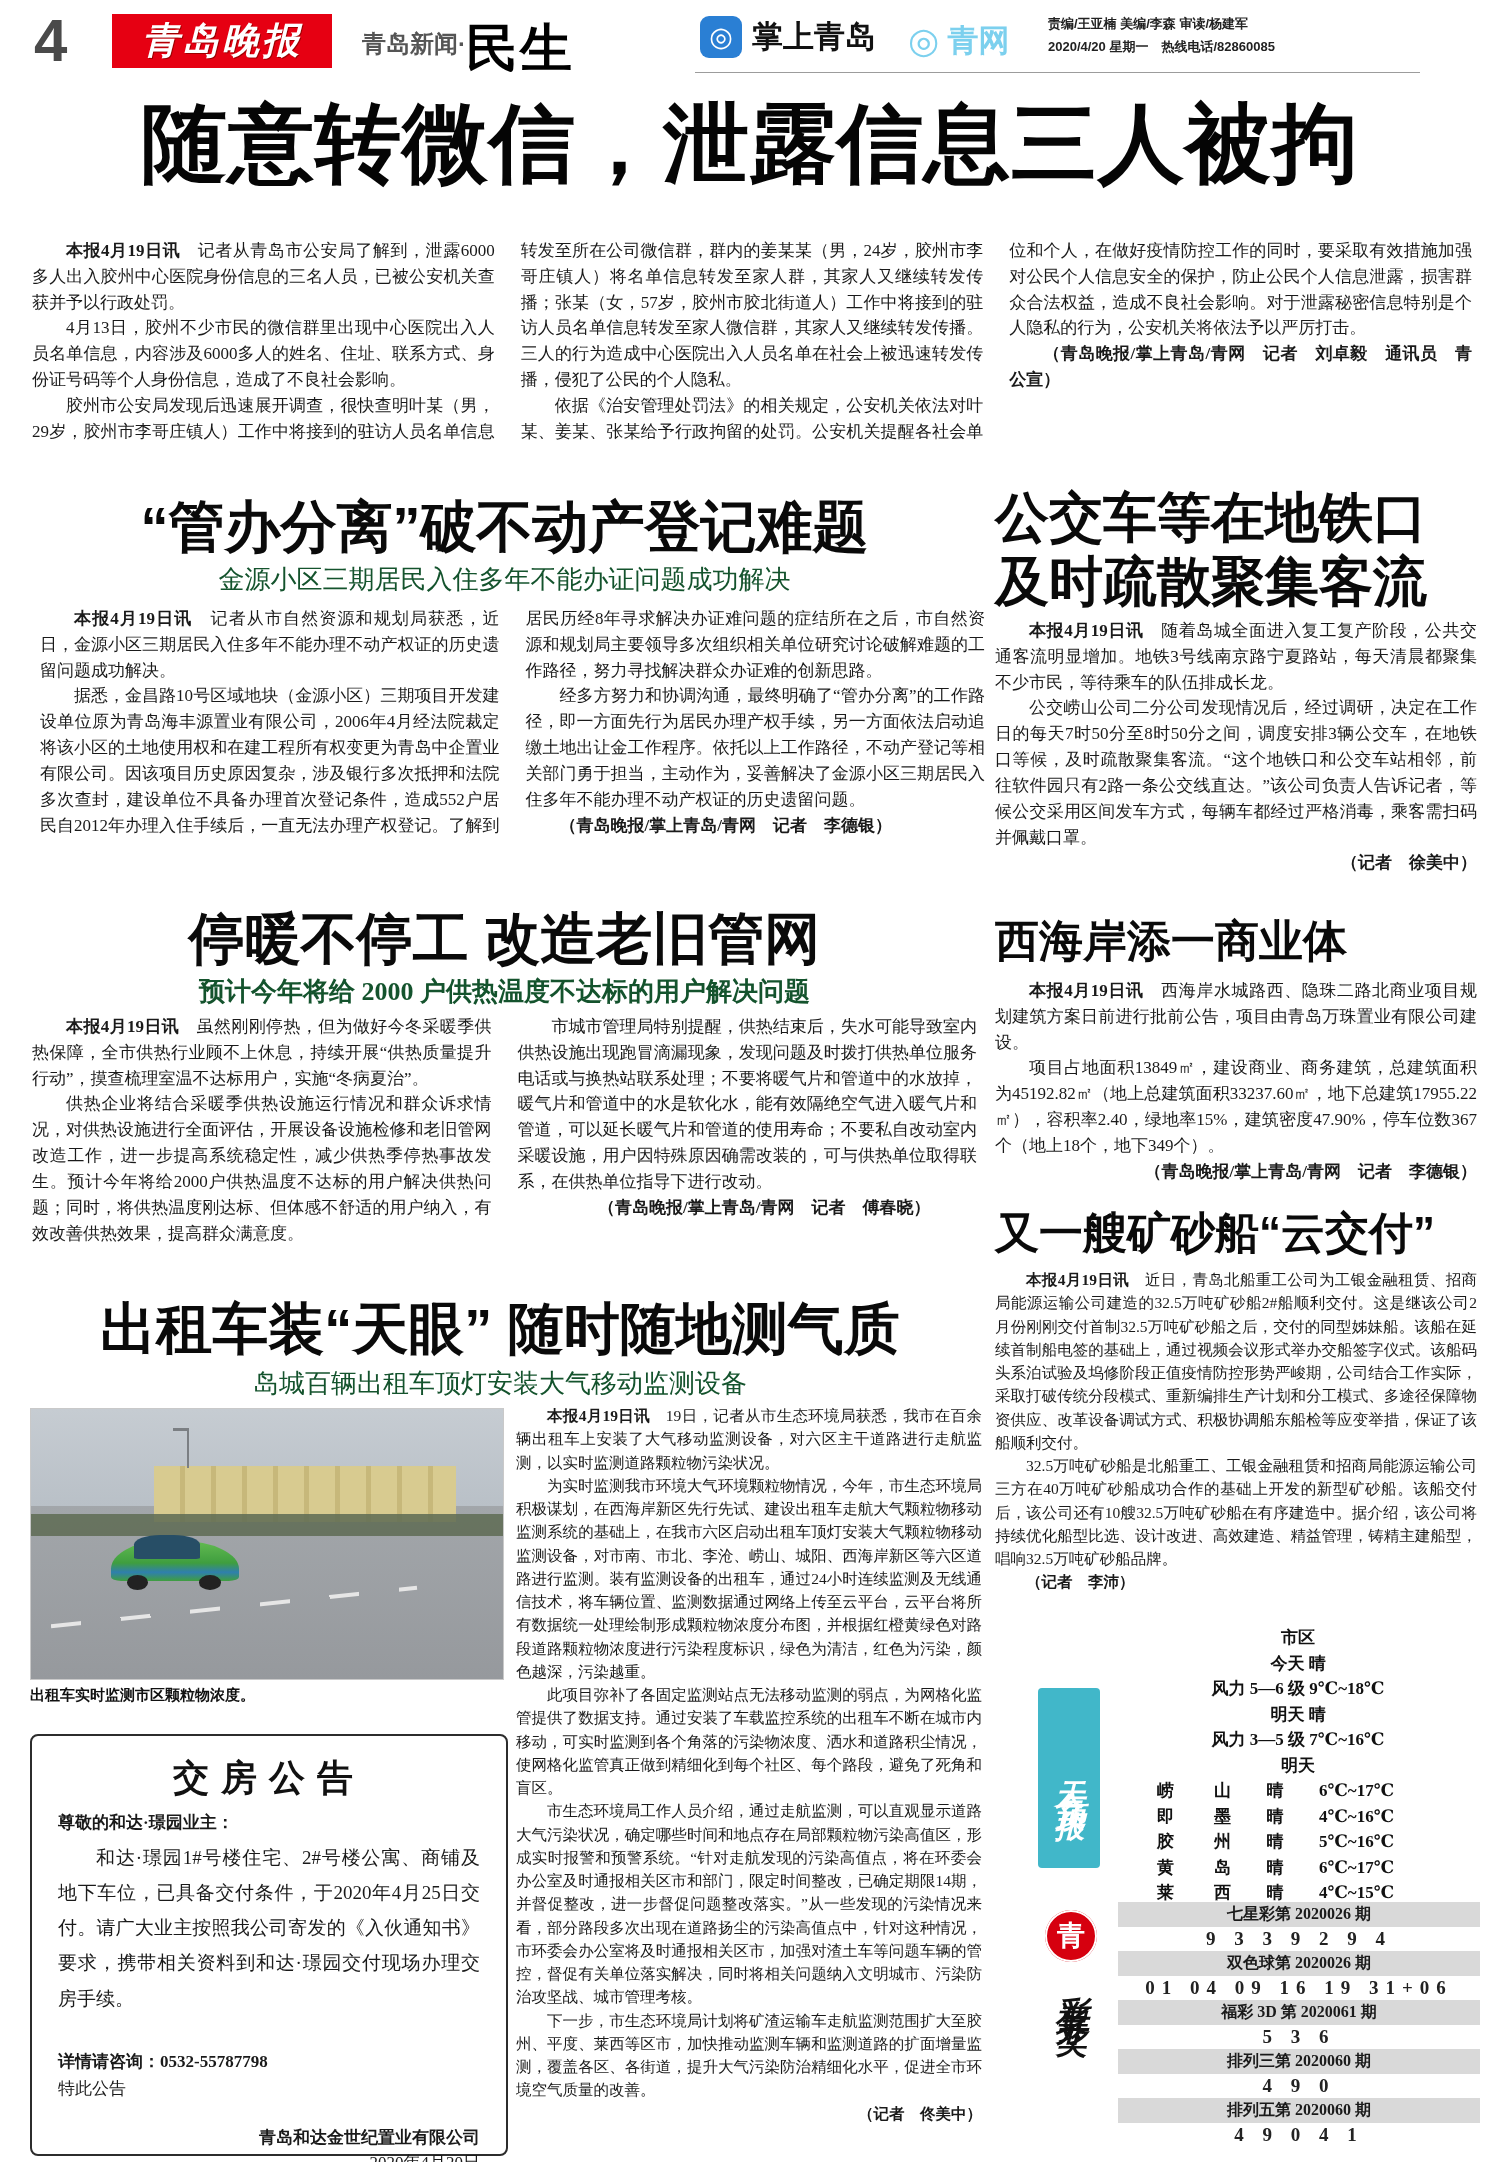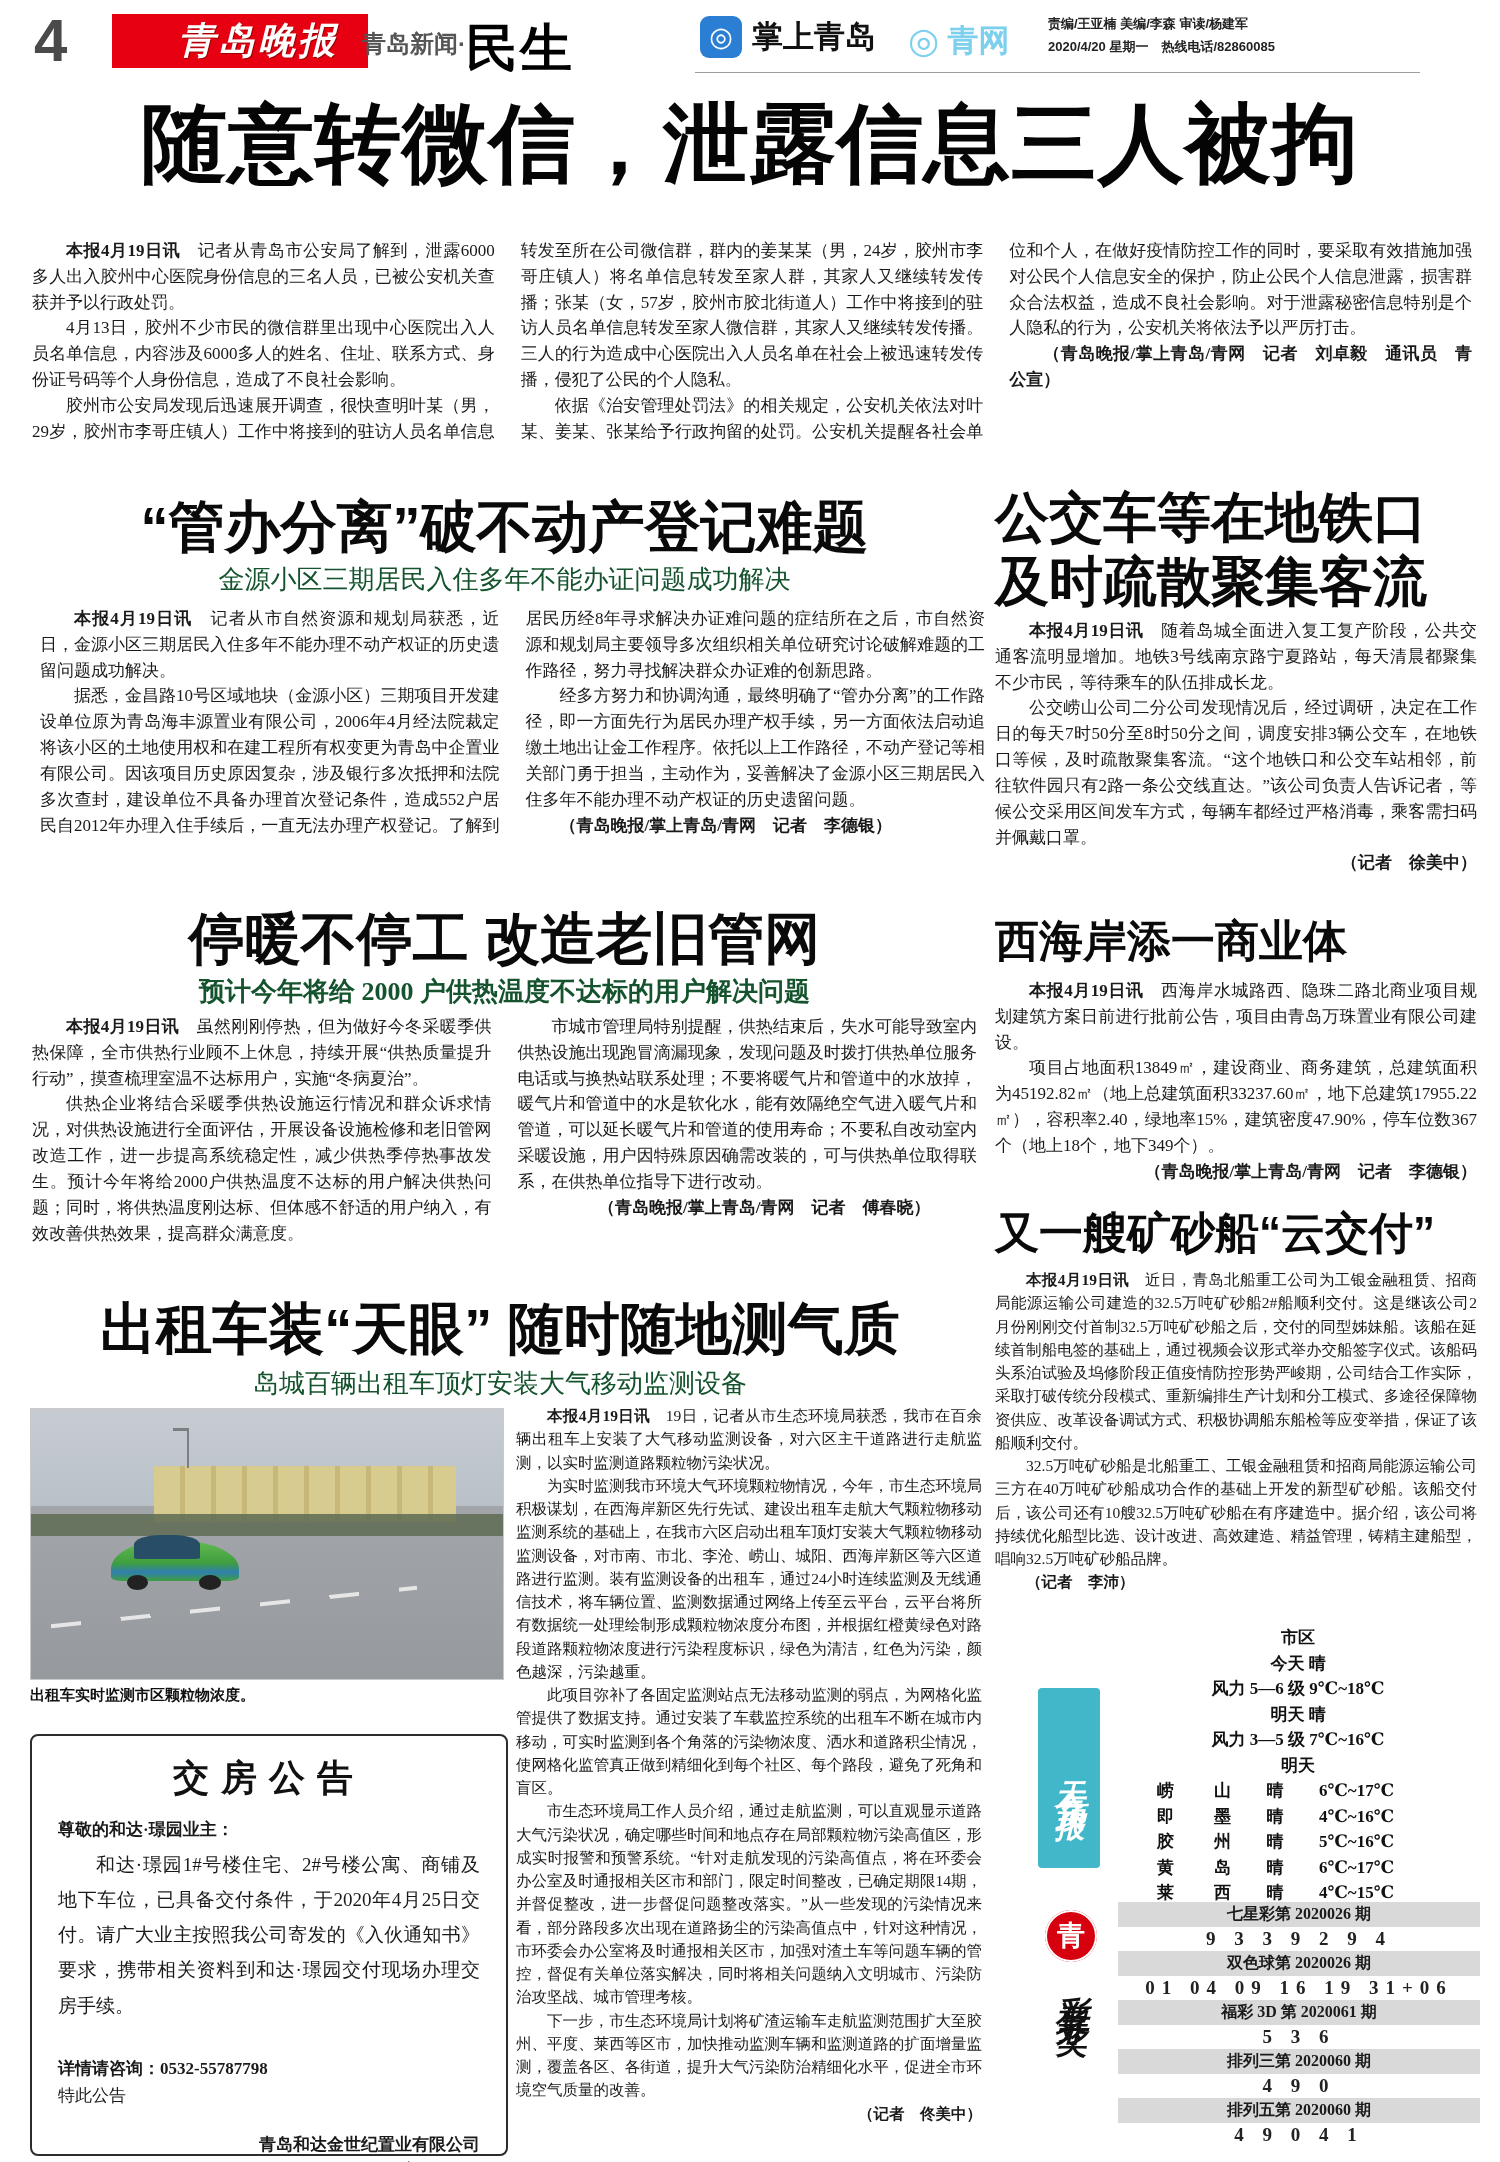--- a/index.html
+++ b/index.html
@@ -5,21 +5,21 @@
   html,body{margin:0;padding:0;background:#e9e9e9;}
   .page{position:relative;width:1500px;height:2162px;background:#fff;margin:0 auto;overflow:hidden;
         font-family:"Liberation Serif","DejaVu Serif",serif;color:#1a1a1a;}
   .abs{position:absolute;}
   .sans{font-family:"Liberation Sans","DejaVu Sans",sans-serif;}
 
   
   .hdr-num{left:34px;top:6px;font-size:60px;font-weight:900;color:#4a4a4a;}
   .hdr-logo{left:112px;top:14px;width:220px;height:54px;background:var(--red,#e60012);
             display:flex;align-items:center;justify-content:center;color:#fff;font-size:37px;
-            font-weight:900;font-style:italic;letter-spacing:3px;text-shadow:1px 1px 0 #9c0000;padding-left:36px;}
+            font-weight:900;font-style:italic;letter-spacing:3px;text-shadow:1px 1px 0 #9c0000;}
   .hdr-section{left:362px;top:14px;white-space:nowrap;}
   .hdr-section .pre{font-size:24px;font-weight:700;color:#555;vertical-align:14px;}
   .hdr-section .big{font-size:52px;font-weight:900;color:#000;letter-spacing:2px;}
   .app1{left:700px;top:16px;display:flex;align-items:center;gap:10px;}
   .app1-icon{width:42px;height:42px;border-radius:9px;background:var(--appblue,#2a7fd4);color:#fff;
              display:flex;align-items:center;justify-content:center;font-size:27px;}
   .app1-label{font-size:31px;font-weight:900;color:#111;}
   .app2{left:908px;top:20px;display:flex;align-items:center;gap:8px;}
   .app2-icon{font-size:36px;color:var(--cyan,#7cd0ee);line-height:1;}
   .app2-label{font-size:31px;font-weight:900;color:var(--cyan,#8ed6f0);}
@@ -60,21 +60,21 @@
   .ph-car .cw{position:absolute;left:18%;top:4%;width:52%;height:42%;background:#274e66;
               border-radius:40% 40% 6% 6%;}
   .ph-car .w1,.ph-car .w2{position:absolute;bottom:0;width:17%;height:26%;background:#222;border-radius:50%;}
   .ph-car .w1{left:12%;} .ph-car .w2{right:14%;}
   .caption{left:30px;top:1686px;width:472px;font-size:15px;font-weight:700;color:#111;}
 
   
   .notice{left:30px;top:1734px;width:478px;height:422px;border:2px solid #2c2c2c;border-radius:8px;
           box-sizing:border-box;padding:18px 26px;}
   .notice .nt{text-align:center;font-size:36px;font-weight:900;letter-spacing:12px;color:#111;}
-  .notice .sal{font-size:17px;font-weight:700;margin-top:15px;}
+  .notice .sal{font-size:17px;font-weight:700;margin-top:8px;}
   .notice .nb{font-size:19px;line-height:1.85;text-indent:2em;text-align:justify;margin-top:6px;}
   .notice .ct{font-size:17px;font-weight:700;margin-top:34px;}
   .notice .cl{font-size:17px;margin-top:4px;}
   .notice .co{font-size:17px;font-weight:700;text-align:right;margin-top:26px;}
   .notice .dt{font-size:17px;text-align:right;margin-top:2px;}
 
   
   .weather{left:1038px;top:1656px;width:442px;height:244px;display:flex;align-items:center;}
   .w-label{width:62px;height:180px;background:var(--teal,#41b7c9);color:#fff;border-radius:4px;
            writing-mode:vertical-rl;display:flex;align-items:center;justify-content:center;

